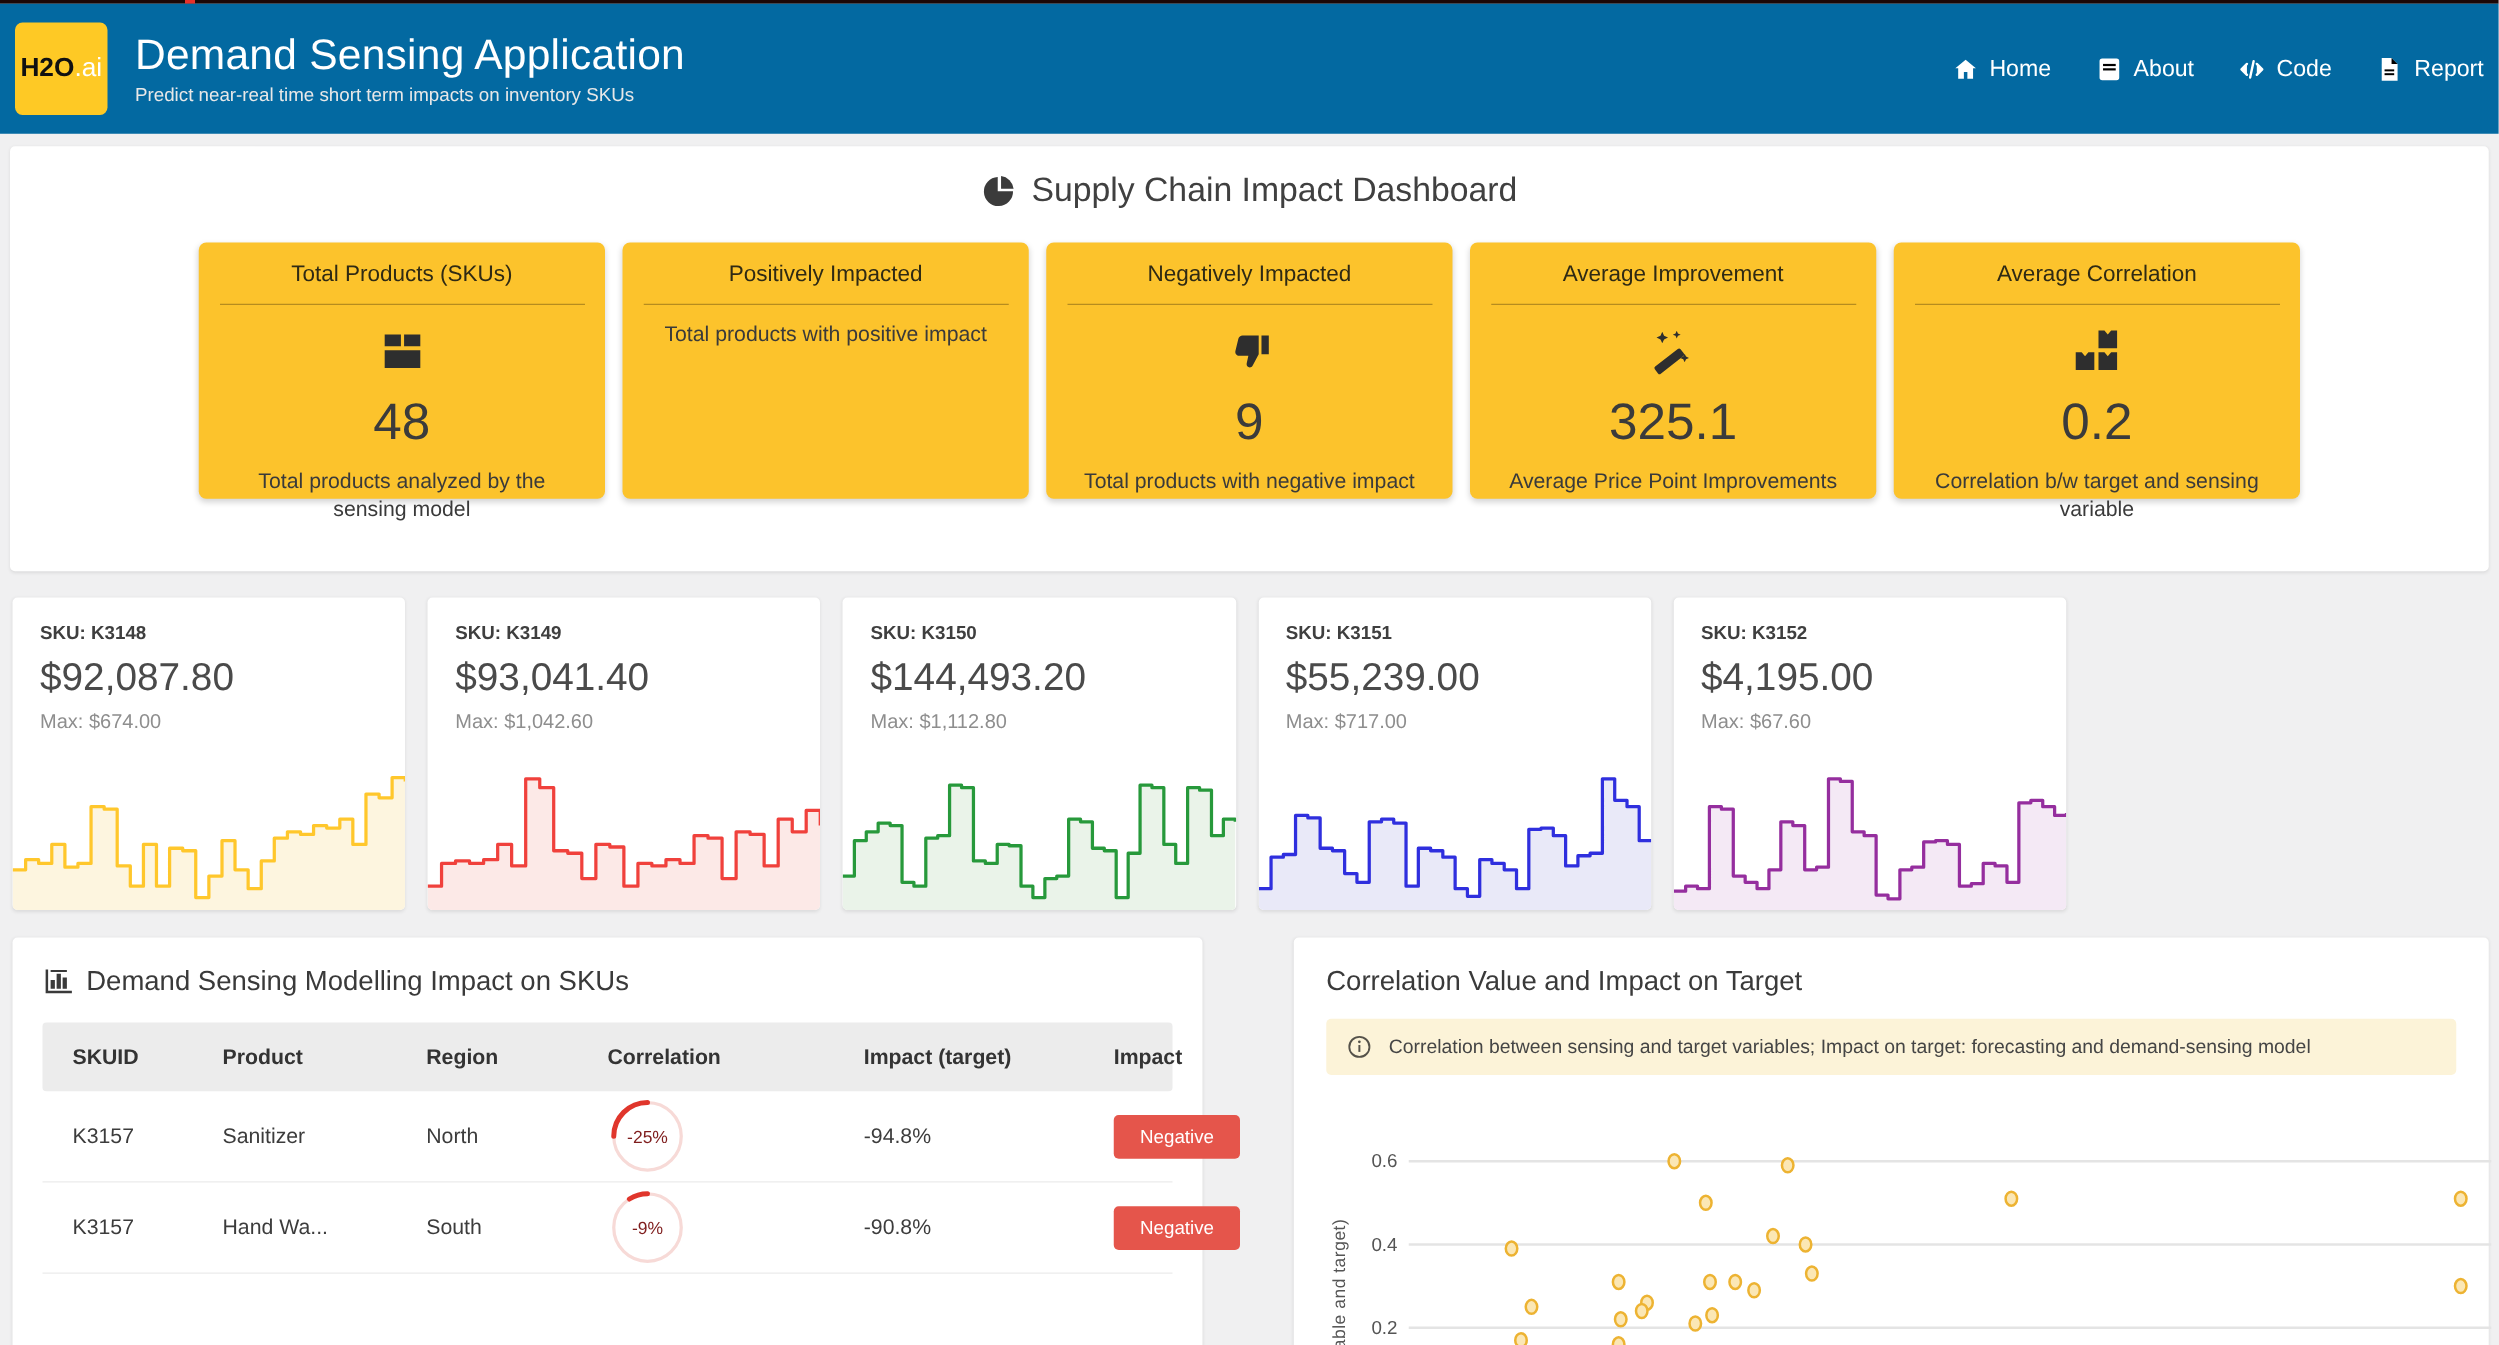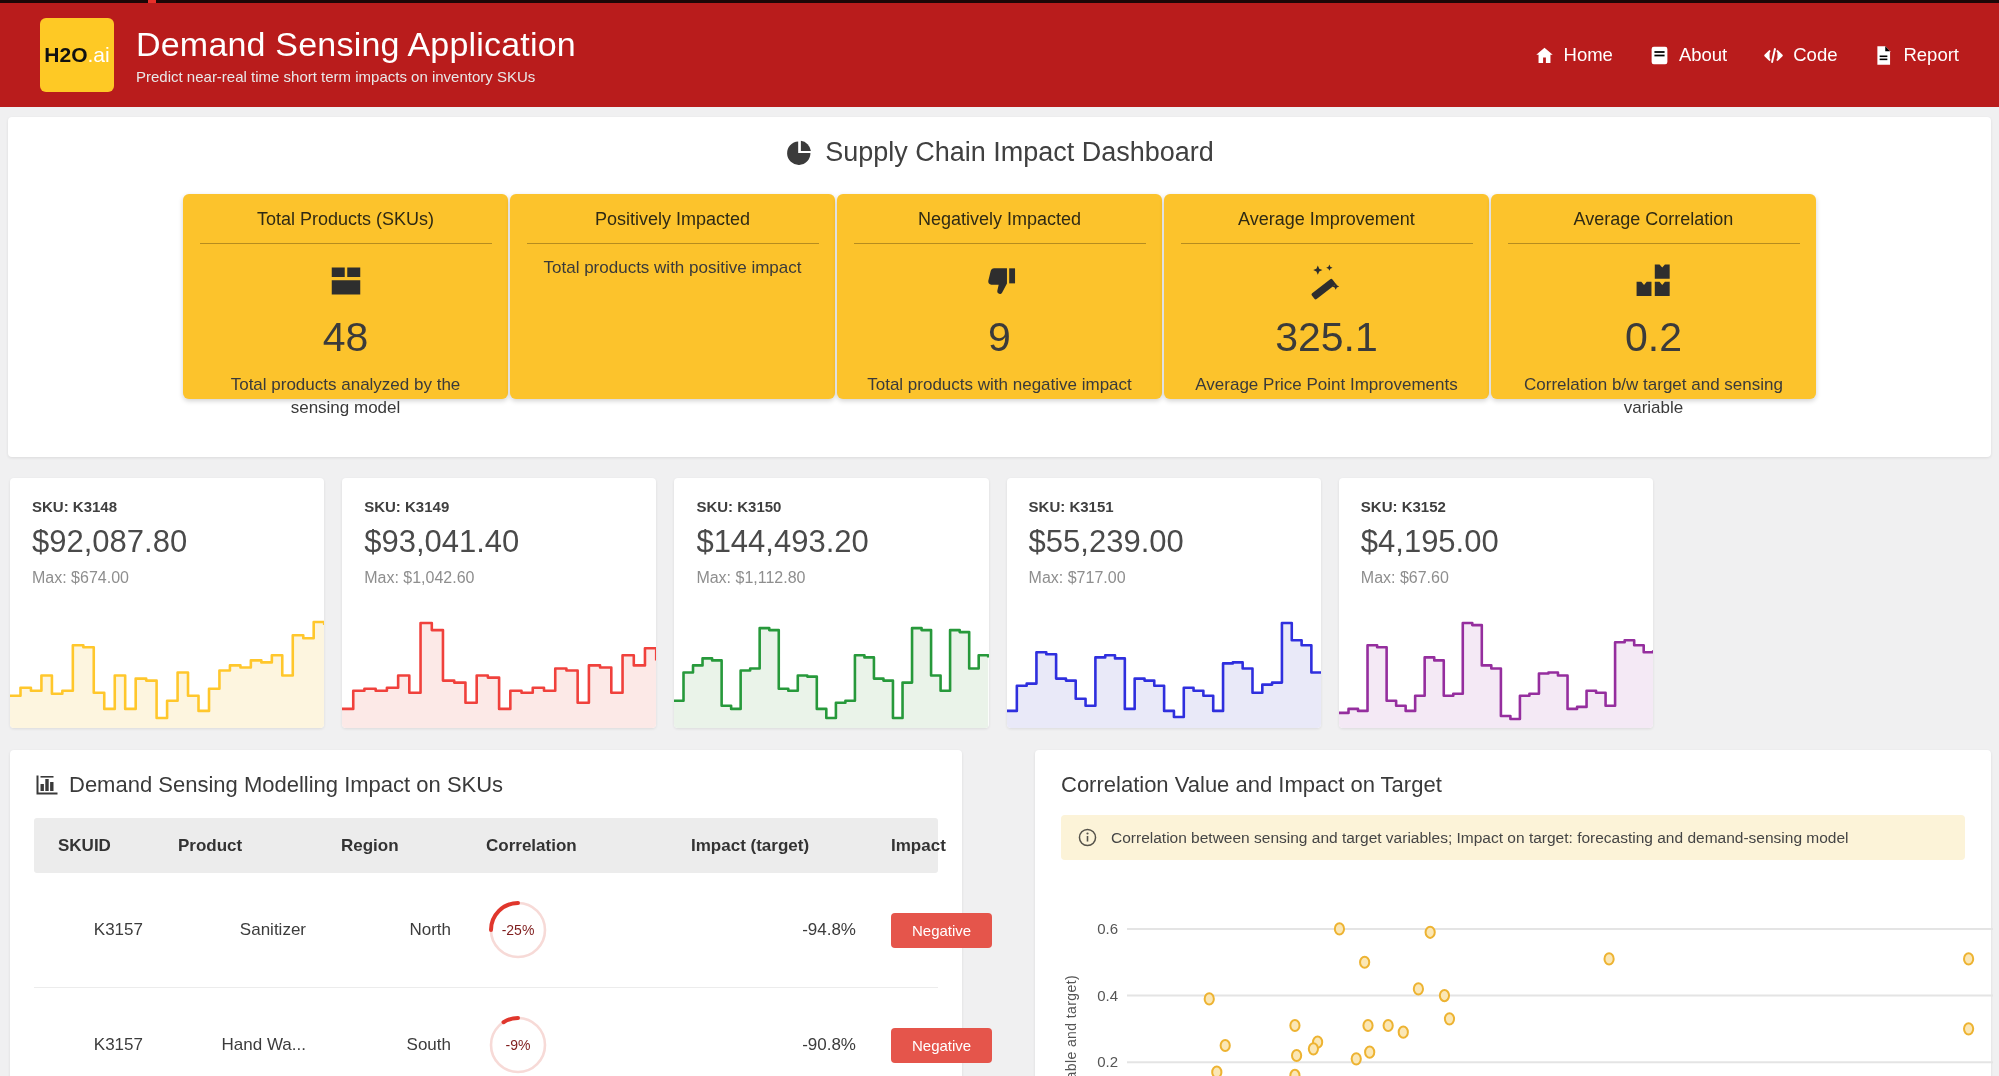--- a/index.html
+++ b/index.html
@@ -9,21 +9,21 @@
     background:#f0f0f1;
     font-family:"Liberation Sans", sans-serif;
     color:#333;
   }
   
   .top-strip { position:absolute; top:0; left:0; width:100%; height:3px; background:#1c0707; }
   .strip-dot { position:absolute; left:148px; top:0; width:8px; height:3px; background:#e8302a; }
   
   header {
     position:absolute; top:3px; left:0; width:100%; height:104px;
-    background:#b91c1c; display:flex; align-items:center; padding:0 40px;
+    background:#0369a1; display:flex; align-items:center; padding:0 12px;
   }
   .logo {
     width:74px; height:74px; border-radius:6px; flex:0 0 auto;
     display:flex; align-items:center; justify-content:center;
     font-size:21px; font-weight:700; cursor:pointer;
   }
   .logo-main { color:#111; }
   .logo-suffix { color:#fff; font-weight:400; }
   .title-block { margin-left:22px; }
   .app-title { color:#fff; font-size:34px; font-weight:400; letter-spacing:.2px; }
@@ -33,21 +33,21 @@
   .nav-item svg { width:21px; height:21px; fill:#fff; }
   
   .panel { position:absolute; background:#fff; border-radius:4px; box-shadow:0 1px 3px rgba(0,0,0,.09); }
   
   .dash-panel { top:117px; left:8px; width:1983px; height:340px; }
   .dash-title-row {
     margin-top:20px; display:flex; align-items:center; justify-content:center; gap:12px;
     font-size:27px; color:#404040;
   }
   .dash-title-row svg { width:28px; height:28px; fill:#3b3b3b; }
-  .kpi-row { margin-top:26px; display:flex; justify-content:center; gap:2px; }
+  .kpi-row { margin-top:26px; display:flex; justify-content:center; gap:14px; }
   .kpi-card {
     width:325px; height:205px; border-radius:6px; text-align:center;
     box-shadow:0 2px 5px rgba(0,0,0,.18); padding-top:15px;
   }
   .kpi-title { font-size:18px; color:#2f2a14; }
   .kpi-divider { width:292px; height:1px; background:rgba(0,0,0,.28); margin:13px auto 0; }
   .kpi-value-row { margin-top:18px; display:flex; align-items:center; justify-content:center; gap:14px;flex-direction:column; }
   .kpi-value-row svg { width:38px; height:38px; fill:#2e2e2e; }
   .kpi-value { font-size:41px; color:#3b3b3b; }
   .kpi-desc { margin-top:13px; font-size:17px; line-height:1.35; color:#3a3a3a; padding:0 26px; }
@@ -69,21 +69,21 @@
   .right-panel { top:750px; left:1035px; width:956px; height:400px; padding:22px 26px; }
   .panel-title-row { display:flex; align-items:center; gap:11px; font-size:22px; color:#3a3a3a; }
   .panel-title-row svg { width:24px; height:24px; fill:#3a3a3a; }
   
   .imp-table { margin-top:20px; }
   .thead, .trow {
     display:grid; grid-template-columns:85px 128px 110px 170px 165px 1fr;
     align-items:center; padding:0 24px;gap:35px;
   }
   .thead { background:#ececec; border-radius:3px; height:55px; font-size:17px; font-weight:700; color:#333; }
-  .trow { height:115px; border-bottom:1px solid #ececec; font-size:17px; color:#3c3c3c;text-align:right; }
+  .trow { height:73px; border-bottom:1px solid #ececec; font-size:17px; color:#3c3c3c; }
   .donut-wrap { position:relative; width:64px; height:64px; }
   .donut-wrap svg { width:64px; height:64px; display:block; }
   .donut-label {
     position:absolute; inset:0; display:flex; align-items:center; justify-content:center;
     font-size:14px; color:#7f1d1d;
   }
   .impact-badge {
     display:inline-block; padding:9px 21px; border-radius:4px;
     color:#fff; font-size:15px;
   }

